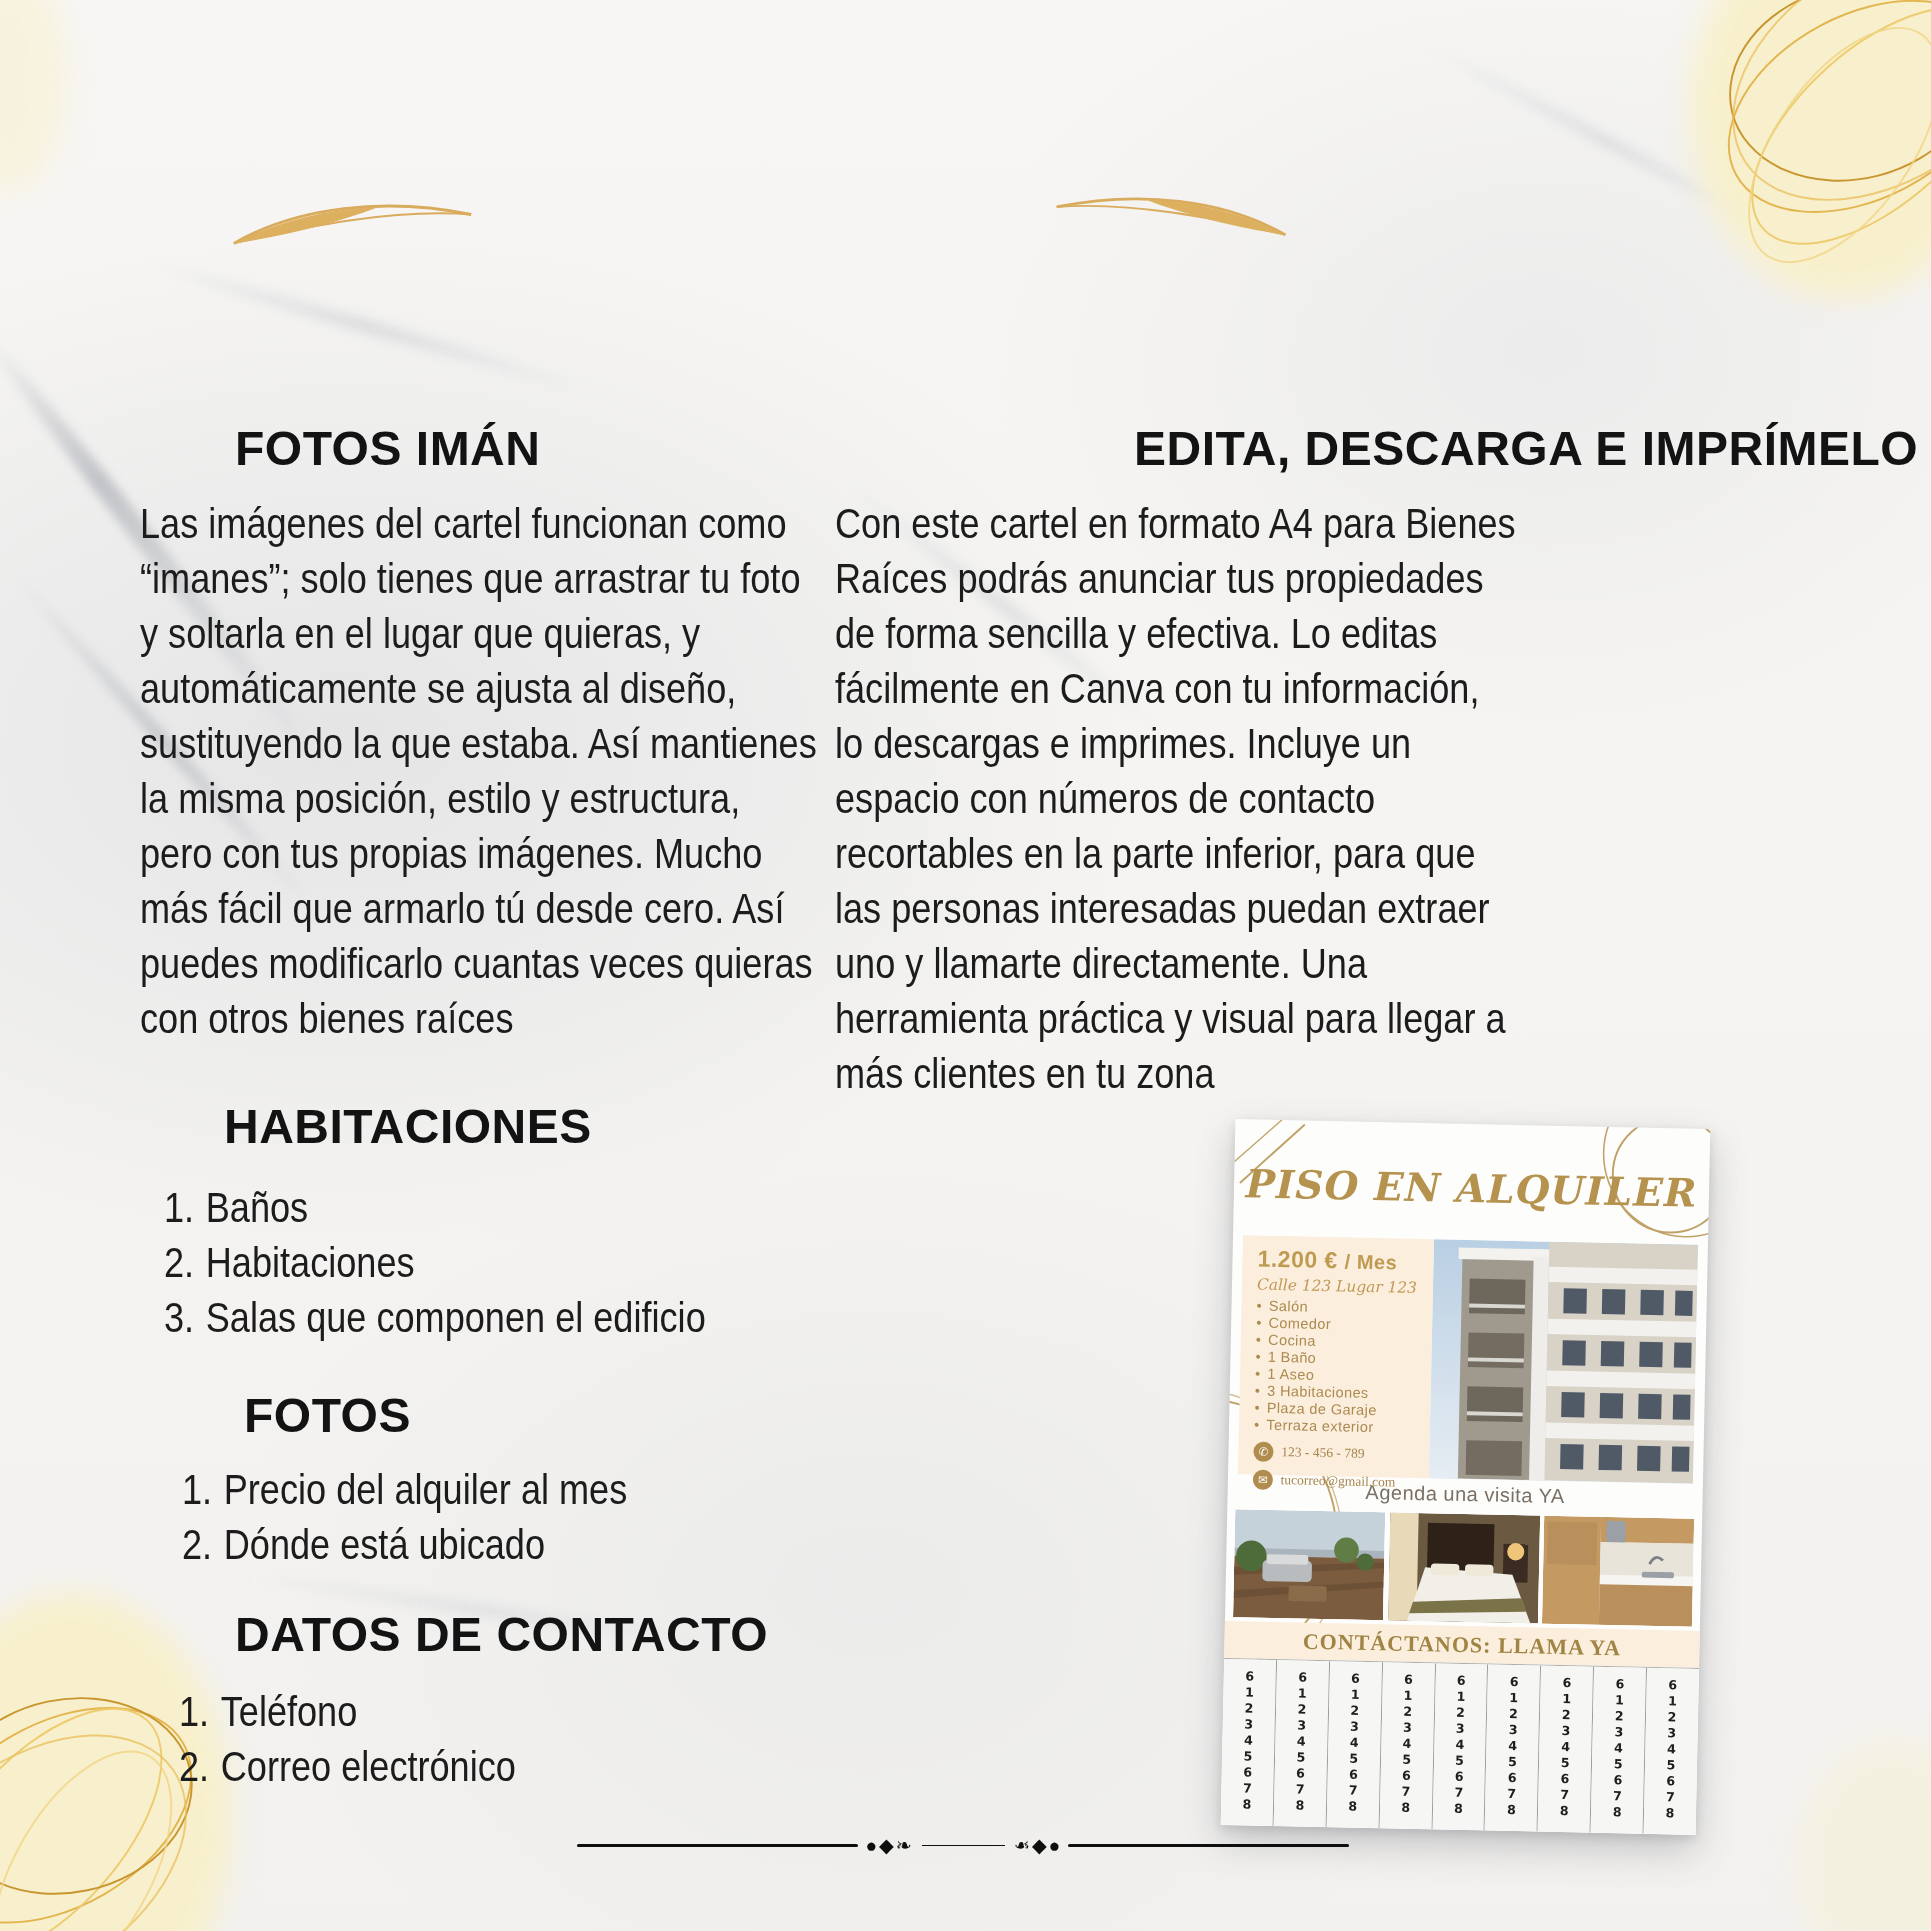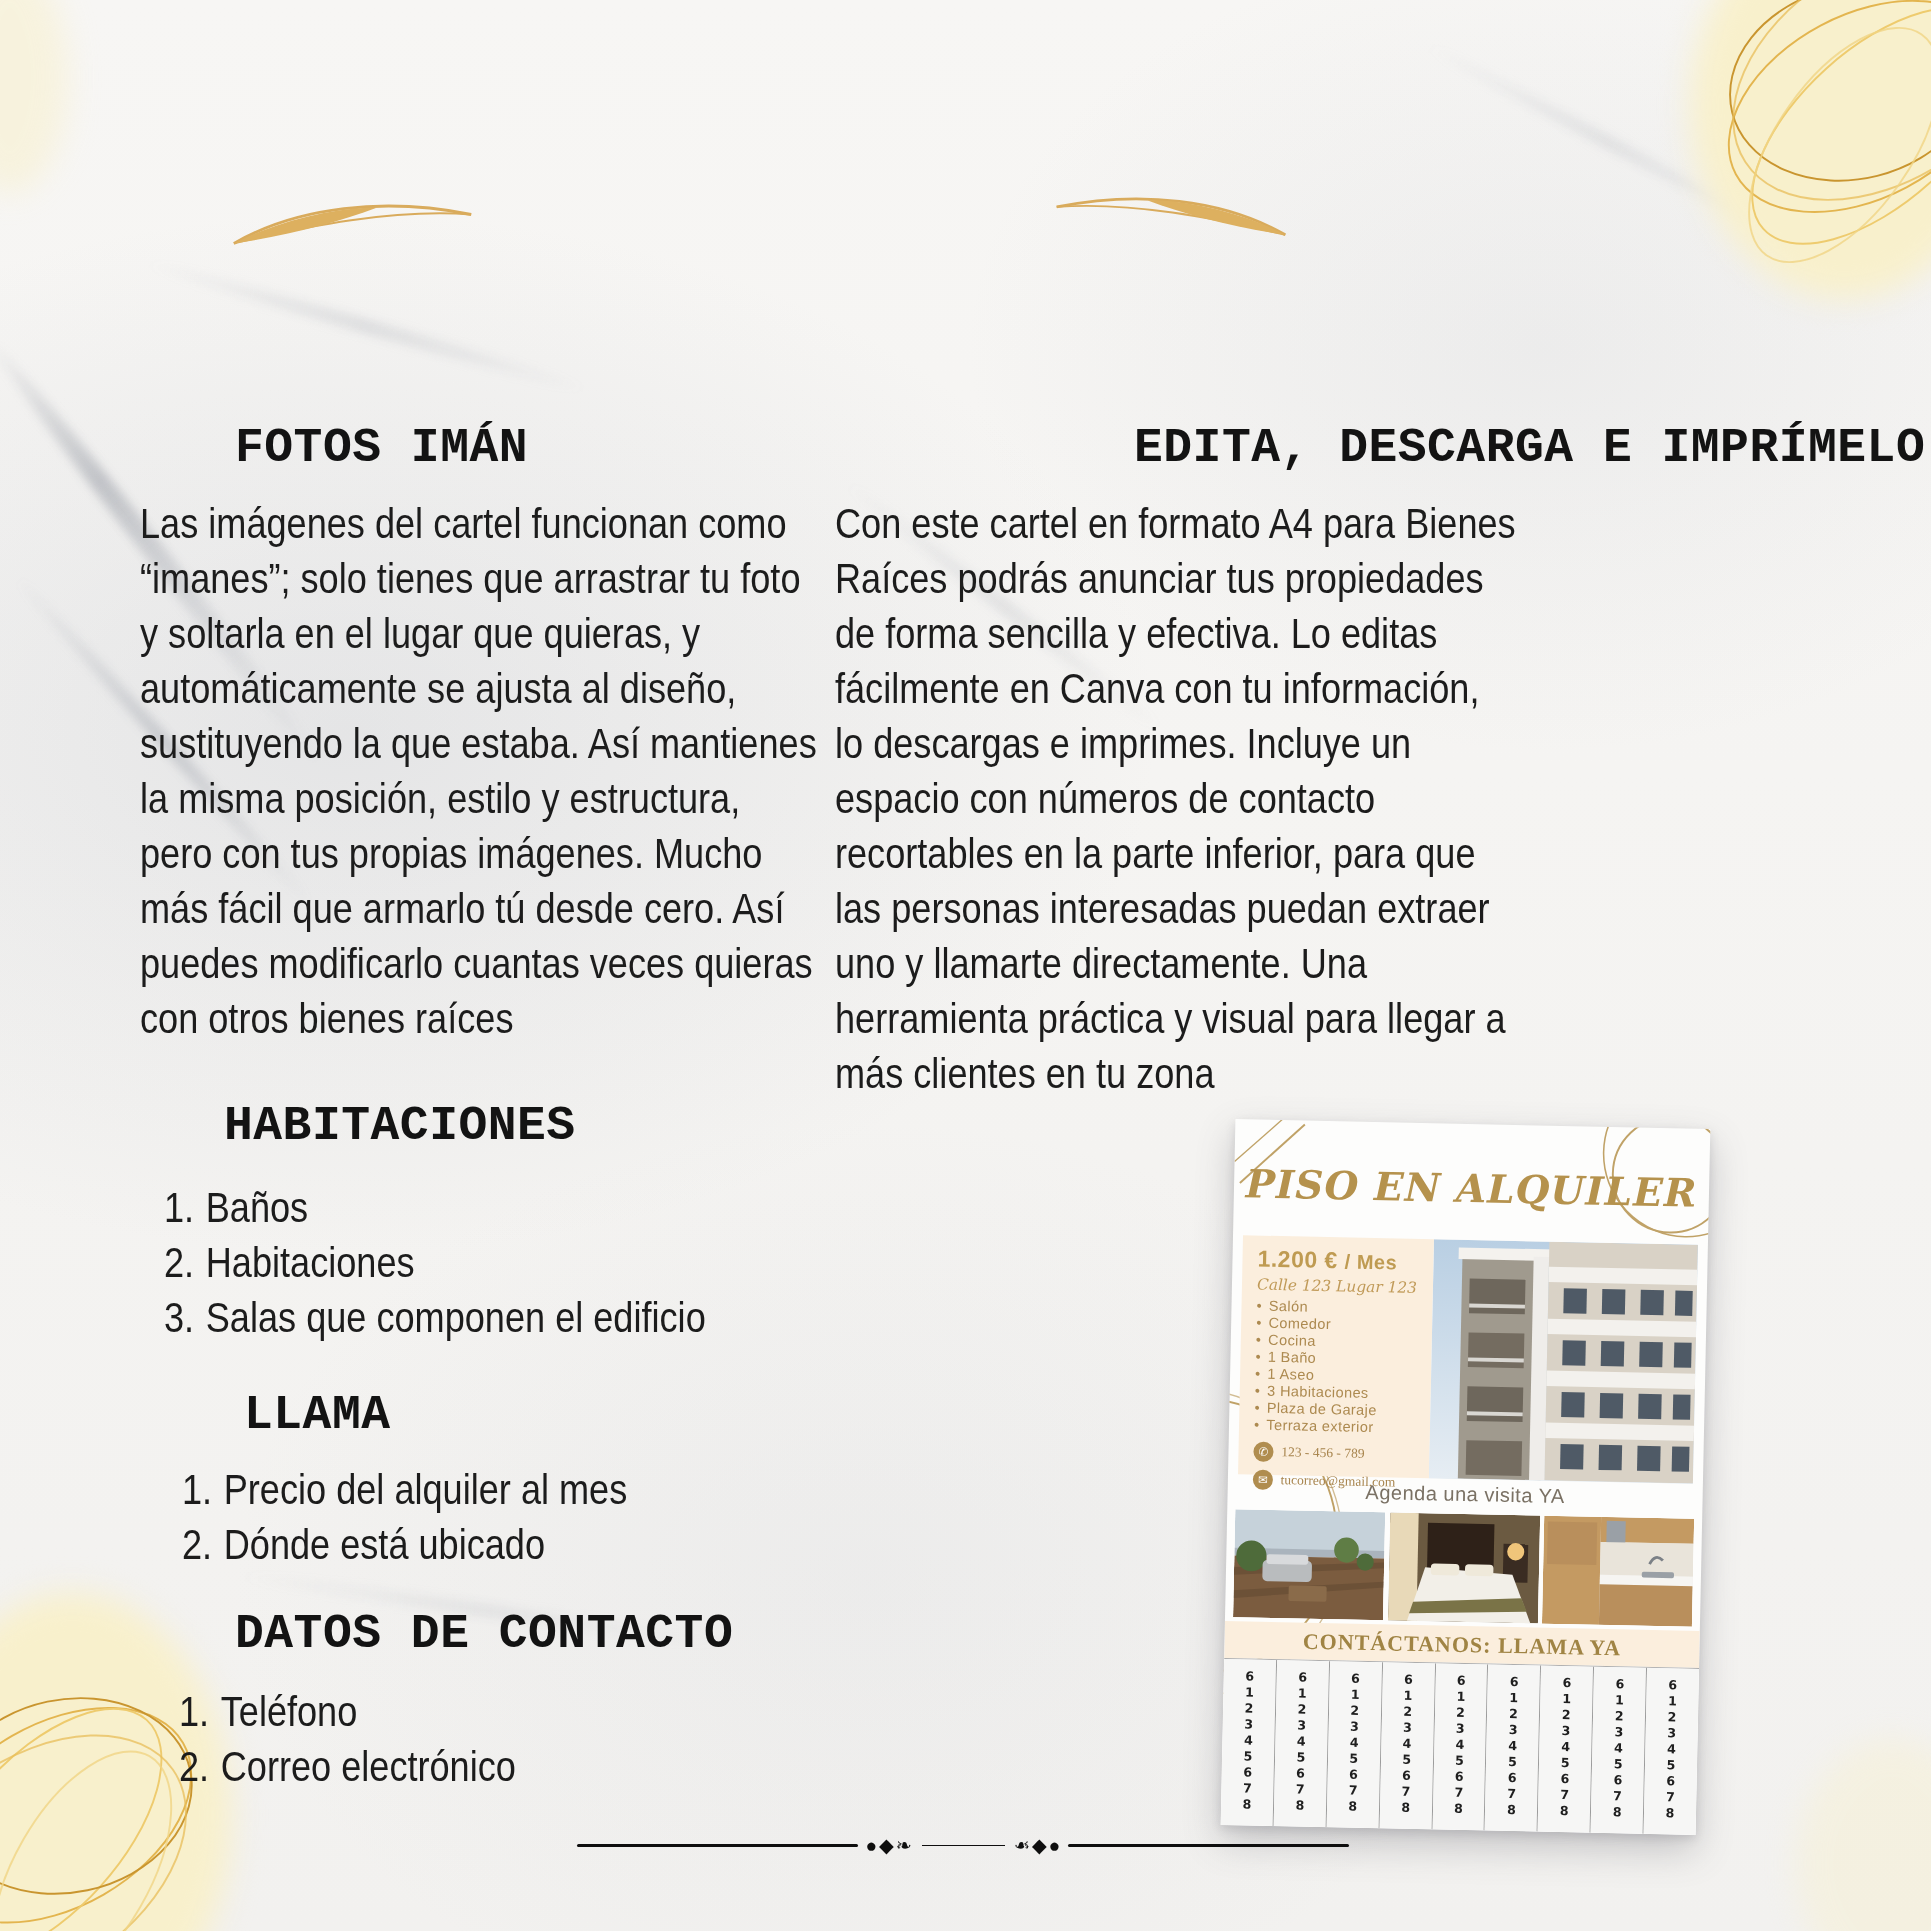--- a/index.html
+++ b/index.html
@@ -37,21 +37,21 @@
   .loops-bl{left:0; bottom:0; width:241px; height:299px;}
   
   .title{position:absolute; left:164px; top:68px; width:1352px; text-align:center;
          font-family:"DejaVu Serif",serif; font-style:italic; color:#0e0e0e;}
   .title-line1{font-size:85px; letter-spacing:-1.9px; transform:scaleX(.88); transform-origin:50% 50%;}
   .title-line2{font-size:85px; letter-spacing:-1px; margin-top:5.8px; margin-right:145px; transform:scaleX(.9); transform-origin:50% 50%;}
   .swoosh{position:absolute; pointer-events:none;}
   .swoosh-left{left:230px; top:193px; width:246px; height:68px;}
   .swoosh-right{left:1052px; top:185px; width:237px; height:68px; transform:scaleX(-1);}
   
-  .h-serif{position:absolute; font-family:Liberation Mono, monospace; font-weight:700;
+  .h-serif{position:absolute; font-family:Liberation Sans, sans-serif; font-weight:700;
            font-size:48px; letter-spacing:0.5px; color:#131313; white-space:nowrap;}
   .para{position:absolute; width:792px; font-size:42px; line-height:55px; color:#1c1c1c;
         transform:scaleX(.86); transform-origin:left top;}
   .list{position:absolute; font-size:42px; line-height:55px; color:#1c1c1c;
         transform:scaleX(.86); transform-origin:left top;}
   .list-row{display:flex; gap:13.5px; white-space:nowrap;}
   .h-fotos{left:235px; top:421px;}
   .p-fotos{left:140px; top:496px;}
   .h-hab{left:224px; top:1099px;}
   .l-hab{left:164px; top:1180px;}
@@ -168,21 +168,21 @@
       <div class="list-row">
         <span class="list-marker">2.</span>
         <span class="list-text">Habitaciones</span>
       </div>
       <div class="list-row">
         <span class="list-marker">3.</span>
         <span class="list-text">Salas que componen el edificio</span>
       </div>
     </div>
 
-  <div class="h-serif h-precio">LLAMA</div>
+  <div class="h-serif h-precio">FOTOS</div>
   <div class="list l-precio">
       <div class="list-row">
         <span class="list-marker">1.</span>
         <span class="list-text">Precio del alquiler al mes</span>
       </div>
       <div class="list-row">
         <span class="list-marker">2.</span>
         <span class="list-text">Dónde está ubicado</span>
       </div>
     </div>

